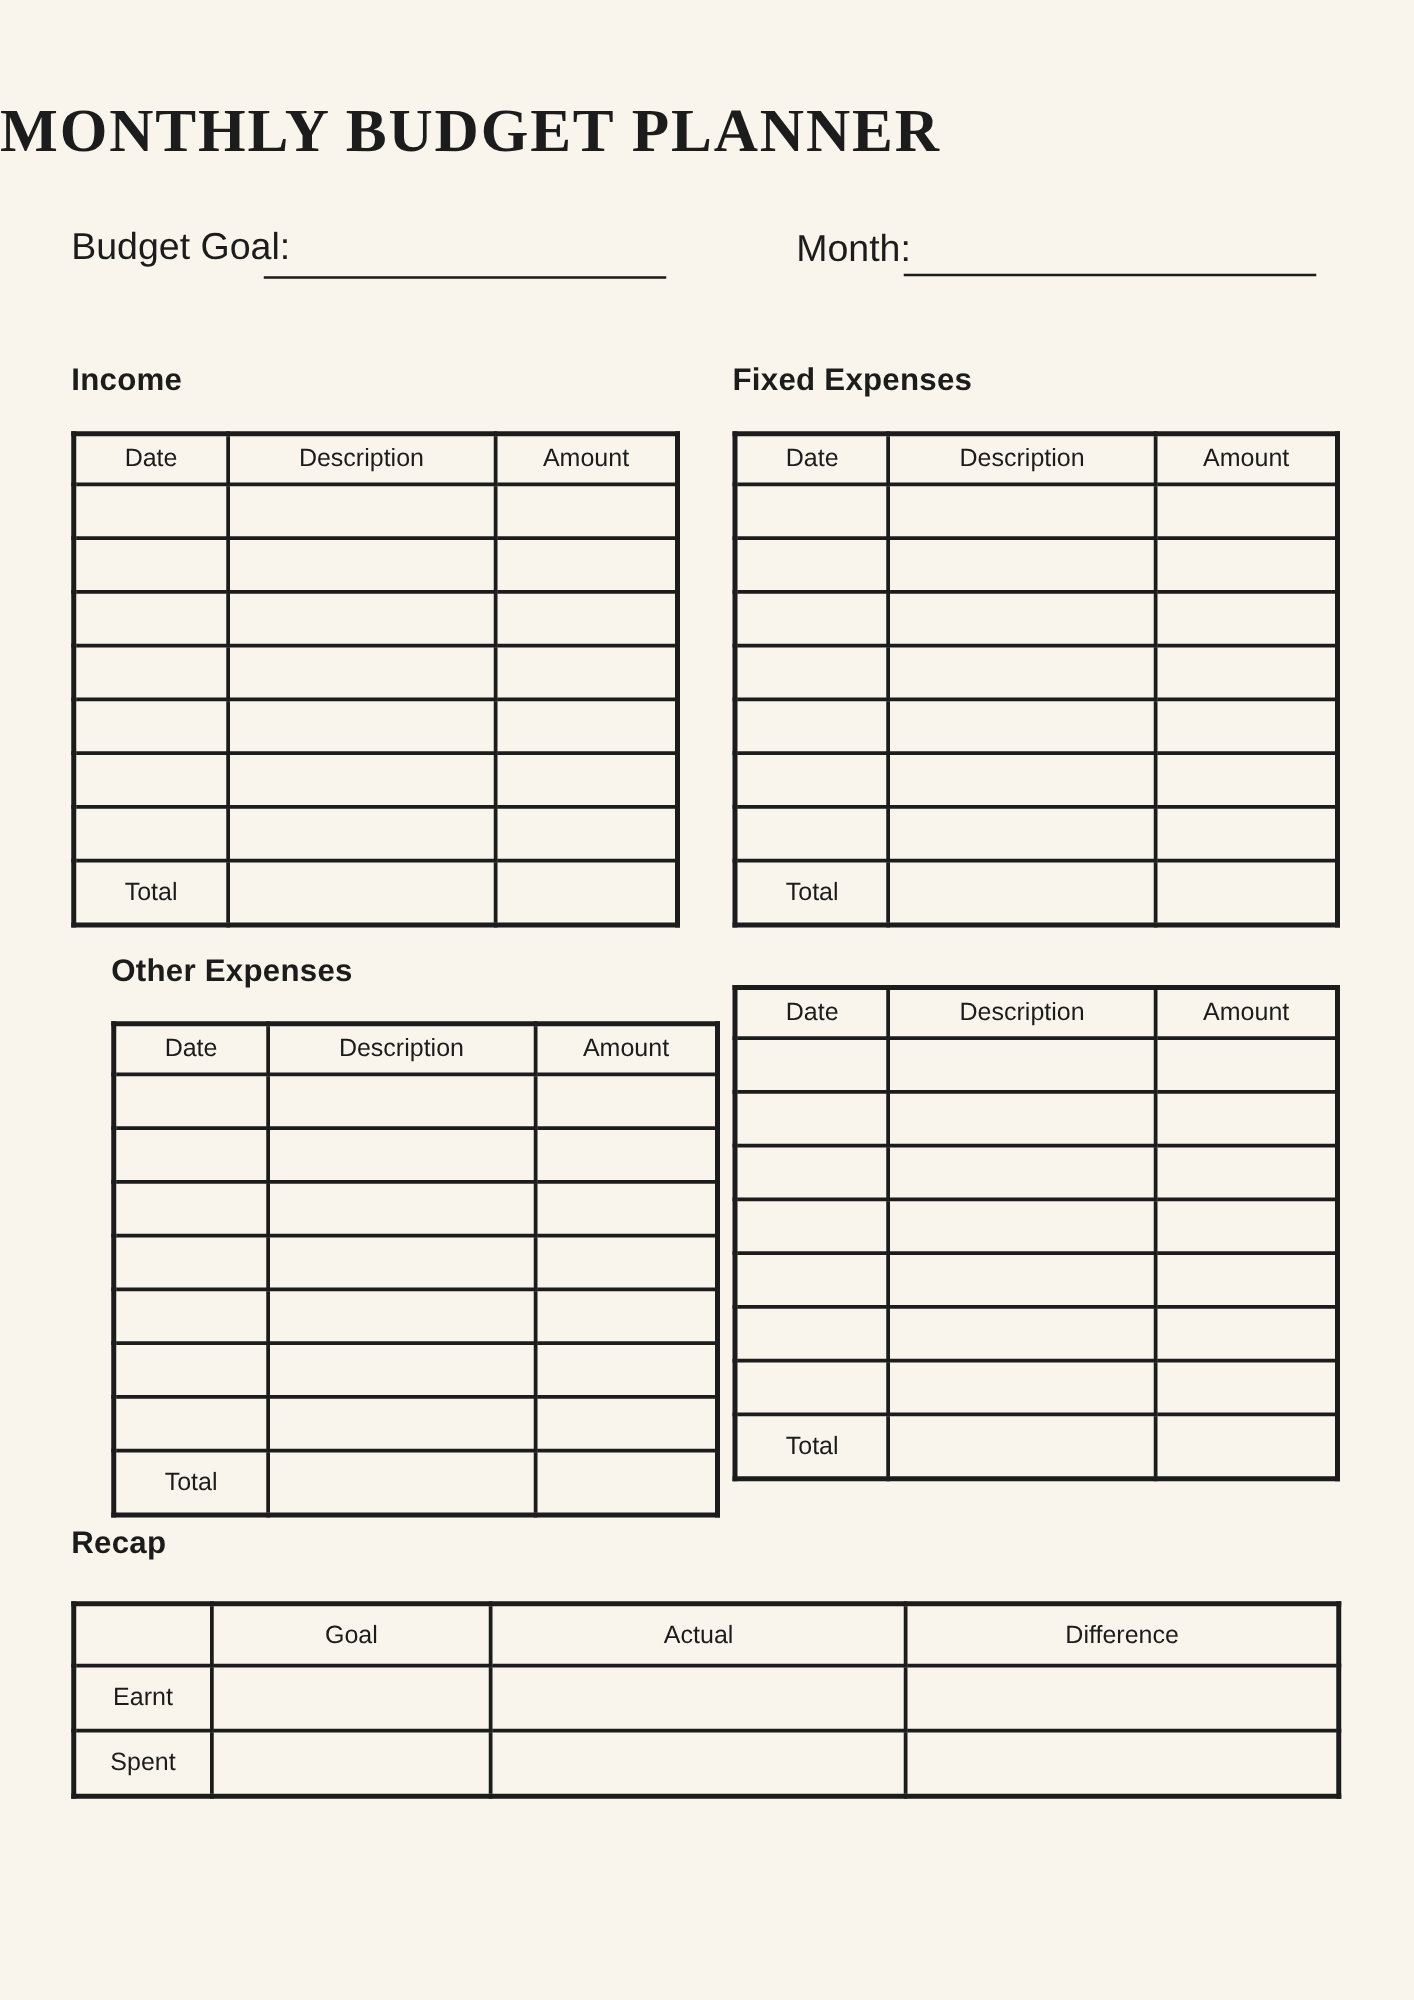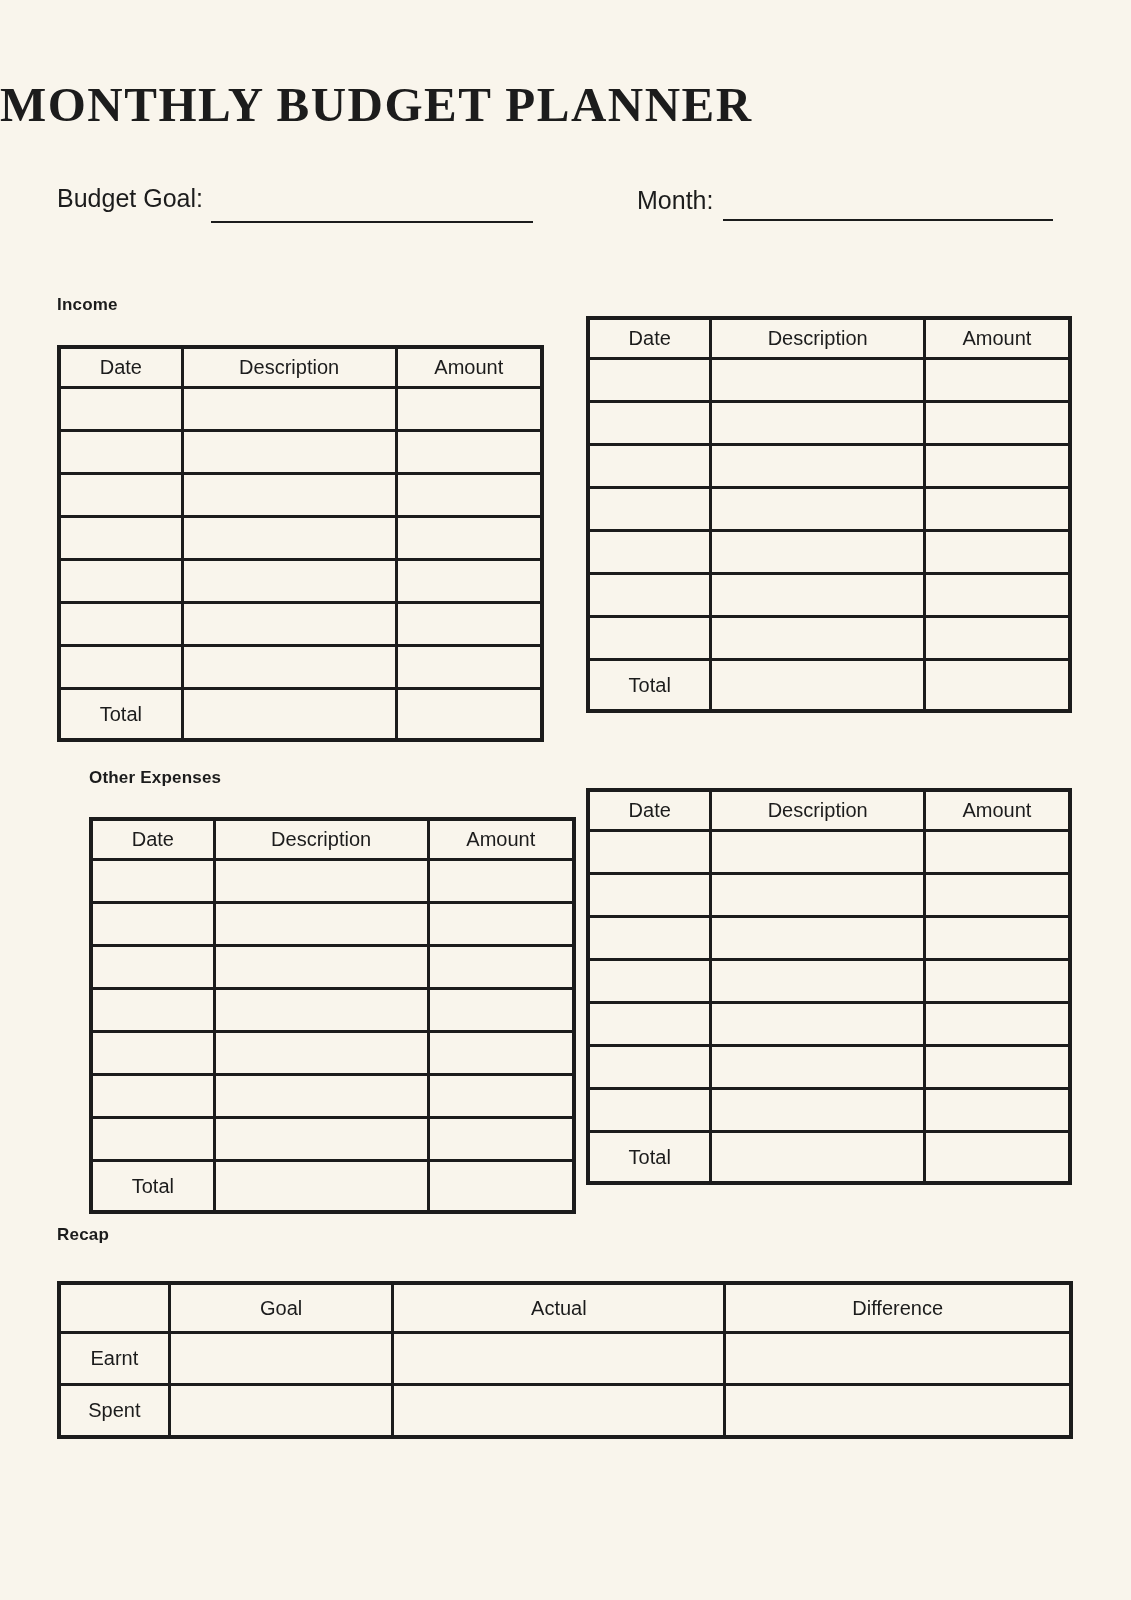--- a/index.html
+++ b/index.html
@@ -25,21 +25,21 @@
     width:100%;
     text-align:left;
     font-family:"Liberation Serif", serif;
     font-weight:600;
     font-size:49px;
     letter-spacing:1.5px;
     margin:0;
   }
   .field-label{
     position:absolute;
-    font-size:25px;
+    font-size:30px;
     line-height:28px;
     white-space:nowrap;
     text-align:right;
   }
   #budget-goal-label{left:57px; top:184px;}
   #month-label{left:637px; top:186px;}
   .fill-line{
     position:absolute;
     height:0;
     border-bottom:2px solid var(--ink);
@@ -49,21 +49,21 @@
 
   .section{position:absolute;}
   #sec-income{left:57px; top:290px; width:487px;}
   #sec-fixed{left:586px; top:290px; width:486px;}
   #sec-other{left:57px; top:763px; width:487px;padding-left:32px;}
   #sec-bills{left:586px; top:763px; width:486px;}
   #sec-recap{left:57px; top:1220px; width:1016px;}
 
   .section-title{
     margin:0;
-    font-size:17px;
+    font-size:25px;
     line-height:29px;
     font-weight:700;
     letter-spacing:0.2px;
   }
   table{
     width:100%;
     border-collapse:collapse;
     table-layout:fixed;
     background:var(--bg);
   }
@@ -153,20 +153,21 @@
         <tr class="total-row">
           <td>Total</td>
           <td class="blank"></td>
           <td class="blank"></td>
         </tr>
       </tbody>
     </table>
   </div>
 
   <div class="section" id="sec-fixed">
+    <h2 class="section-title">Fixed Expenses</h2>
     <table class="ledger">
       <colgroup>
           <col style="width:25.5%">
           <col style="width:44.3%">
           <col style="width:30.2%">
         </colgroup>
       <thead>
         <tr>
           <th>Date</th>
           <th>Description</th>

